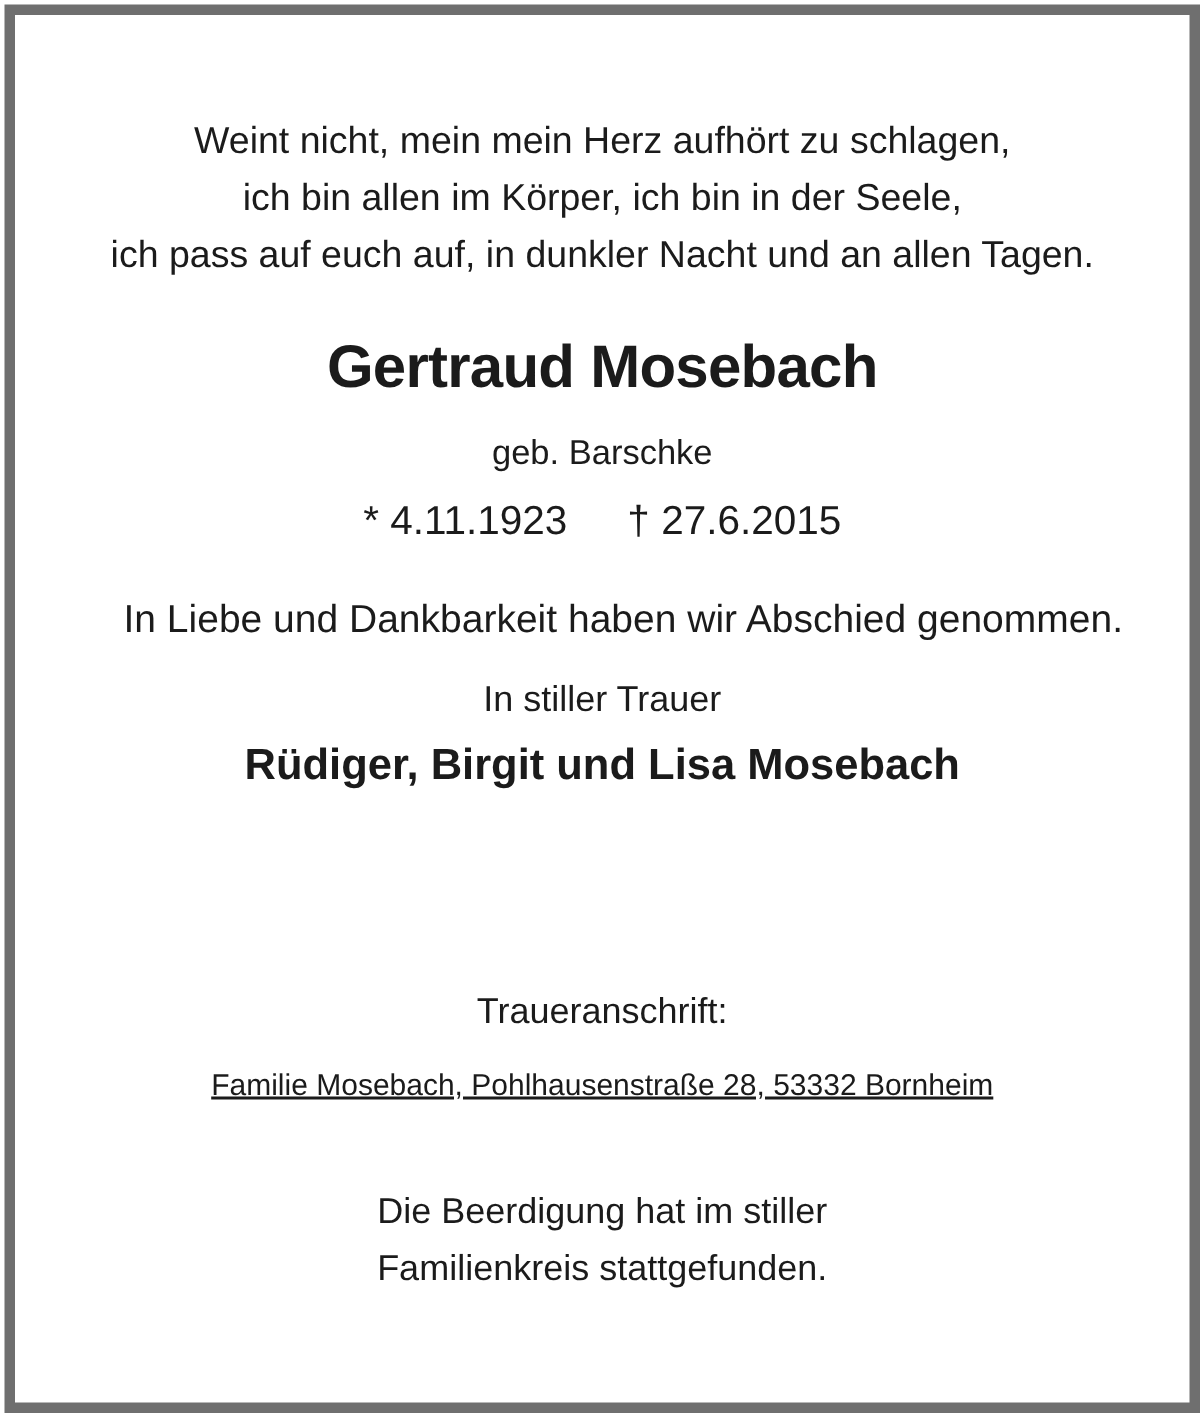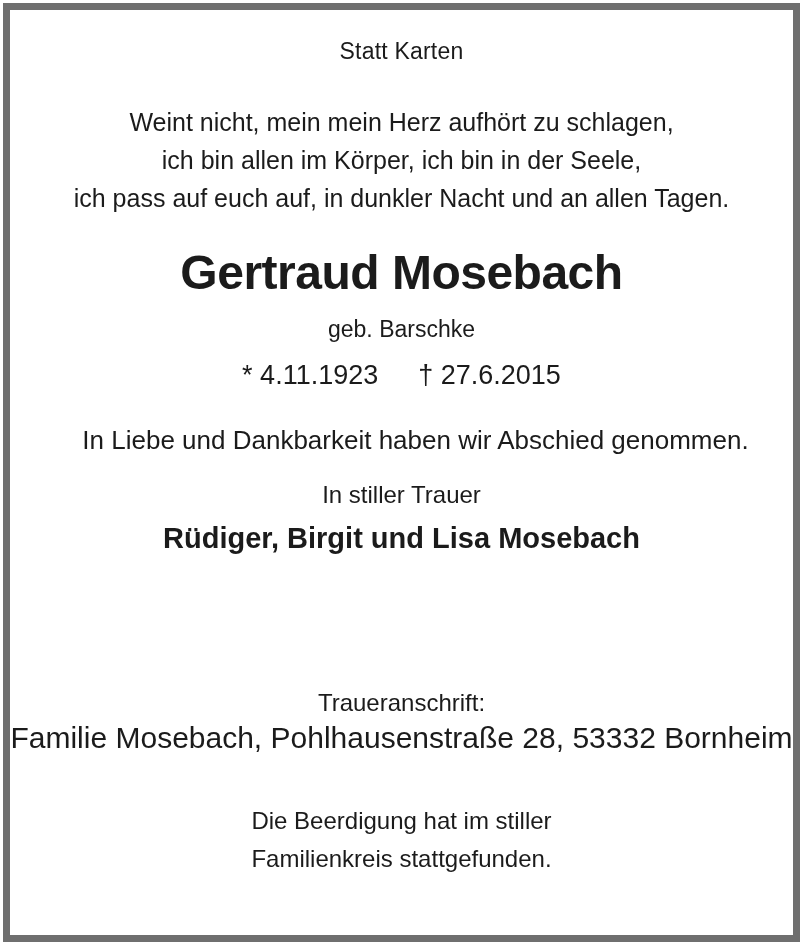--- a/index.html
+++ b/index.html
@@ -34,21 +34,21 @@
     line-height: 28px;
     letter-spacing: 0.2px;
   }
   .poem {
     margin-top: 38px;
     font-size: 25px;
     line-height: 38px;
   }
   .deceased-name {
     margin-top: 26px;
-    font-size: 48px;
+    font-size: 40px;
     line-height: 60px;
     font-weight: bold;
     letter-spacing: -0.5px;
   }
   .maiden-name {
     margin-top: 12px;
     font-size: 23px;
     line-height: 28px;
   }
   .dates {
@@ -74,37 +74,37 @@
     font-size: 29px;
     line-height: 35px;
     font-weight: bold;
   }
   .address-label {
     margin-top: 132px;
     font-size: 24px;
     line-height: 29px;
   }
   .address {
-    margin-top: 6px;
-    font-size: 30px;
+    margin-top: 21px;
+    font-size: 20px;
     line-height: 29px;
+    text-decoration: underline;
   }
   .funeral-note {
     margin-top: 50px;
     font-size: 24px;
     line-height: 38px;
   }
 </style>
 </head>
 <body>
 
 <div class="frame">
   <div class="content">
 
-    <div class="preamble">Statt Karten</div>
 
     <div class="poem">
       <div>Weint nicht, mein mein Herz aufhört zu schlagen,</div>
       <div>ich bin allen im Körper, ich bin in der Seele,</div>
       <div>ich pass auf euch auf, in dunkler Nacht und an allen Tagen.</div>
     </div>
 
     <div class="deceased-name">Gertraud Mosebach</div>
 
     <div class="maiden-name">geb. Barschke</div>

